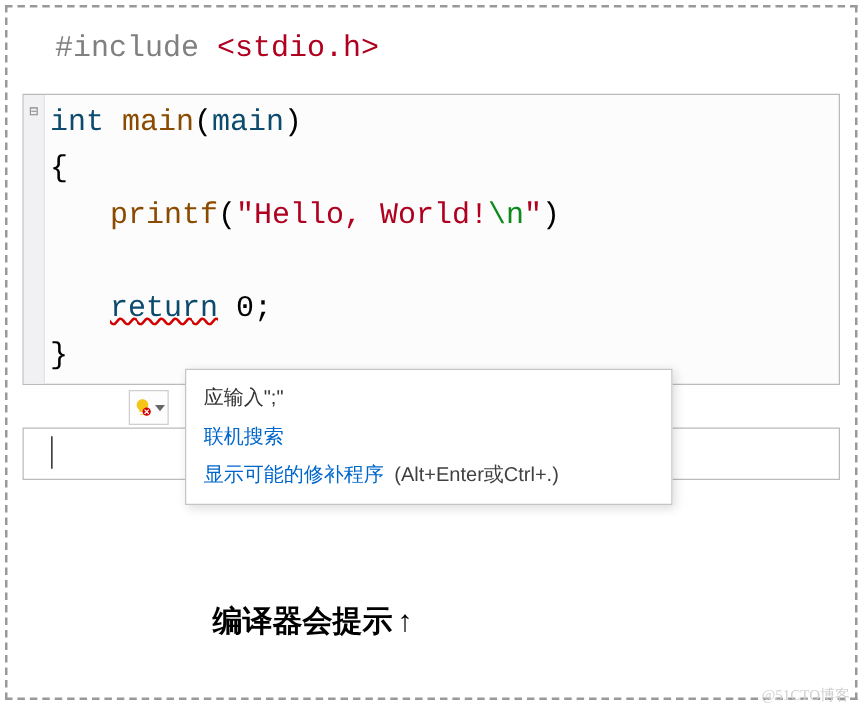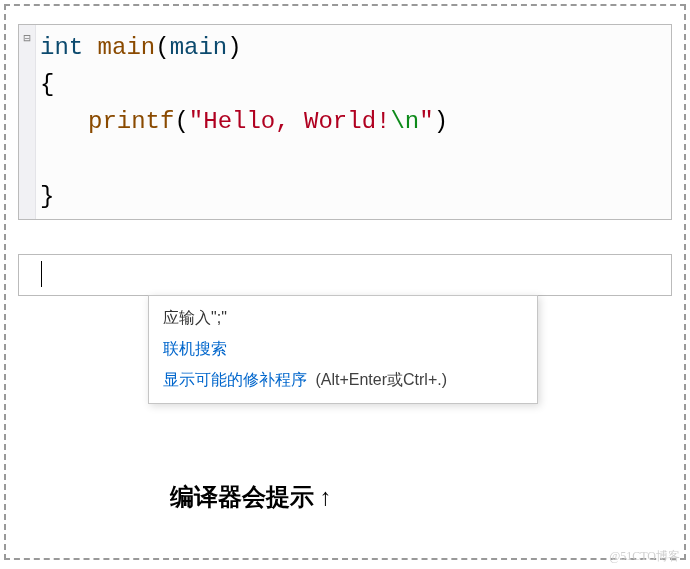--- a/index.html
+++ b/index.html
@@ -106,21 +106,21 @@
   }
   .tooltip .tip-msg { color: #333; margin-bottom: 10px; }
   .tooltip .tip-link { color: #0066cc; margin-bottom: 10px; cursor: pointer; }
   .tooltip .tip-fix { color: #0066cc; display: inline; text-align: center; }
   .tooltip .tip-short { color: #404040; display: inline; margin-left: 4px; }
 
   .caption {
     position: absolute;
     left: 170px;
     top: 481px;
-    font-family: Liberation Mono, monospace;
+    font-family: Liberation Sans, sans-serif;
     font-size: 24px;
     font-weight: 700;
     color: #000;
   }
   .caption .arrow { font-weight: 400; margin-left: 4px; }
 
   .blank-editor {
     border: 1px solid #bbb;
     background: #fff;
     height: 40px;
@@ -141,31 +141,35 @@
     color: #d0d0d0;
     font-family: Liberation Serif, serif;
     font-size: 12px;
   }
 </style>
 </head>
 <body>
 
 <div class="outer-frame">
 
+  <div class="include-line">
+    <span class="gray">#include </span><span class="angle">&lt;</span><span class="angle">stdio.h</span><span class="angle">&gt;</span>
+  </div>
 
   <div class="editor-box">
     <div class="editor-body">
       <div class="gutter">
         <div class="fold">⊟</div>
       </div>
       <div class="code-area">
         <div class="code-line"><span class="kw">int</span><span class="func"> main</span><span class="black">(</span><span class="kw">main</span><span class="black">)</span></div>
         <div class="code-line"><span class="black">{</span></div>
         <div class="code-line indent1"><span class="func">printf</span><span class="black">(</span><span class="strlit">"</span><span class="strlit">Hello, World!</span><span class="esc">\n</span><span class="strlit">"</span><span class="black">)</span></div>
         <div class="blank"></div>
+        <div class="code-line indent1"><span class="kw underline-err">return</span><span> </span><span class="num">0</span><span class="black">;</span></div>
         <div class="code-line"><span class="black">}</span></div>
       </div>
     </div>
 
     <div class="lightbulb">
       <svg viewBox="0 0 24 24">
         <path fill="#f5c518" d="M9 21h6v-1H9v1zm3-19C8 2 5 5 5 9c0 2.4 1.2 4.5 3 5.7V17h8v-2.3c1.8-1.2 3-3.3 3-5.7 0-4-3-7-7-7z"></path>
         <circle cx="17" cy="17" r="5" fill="#d40000"></circle>
         <path d="M14.5 14.5 L19.5 19.5 M19.5 14.5 L14.5 19.5" stroke="#fff" stroke-width="1.5"></path>
       </svg>

